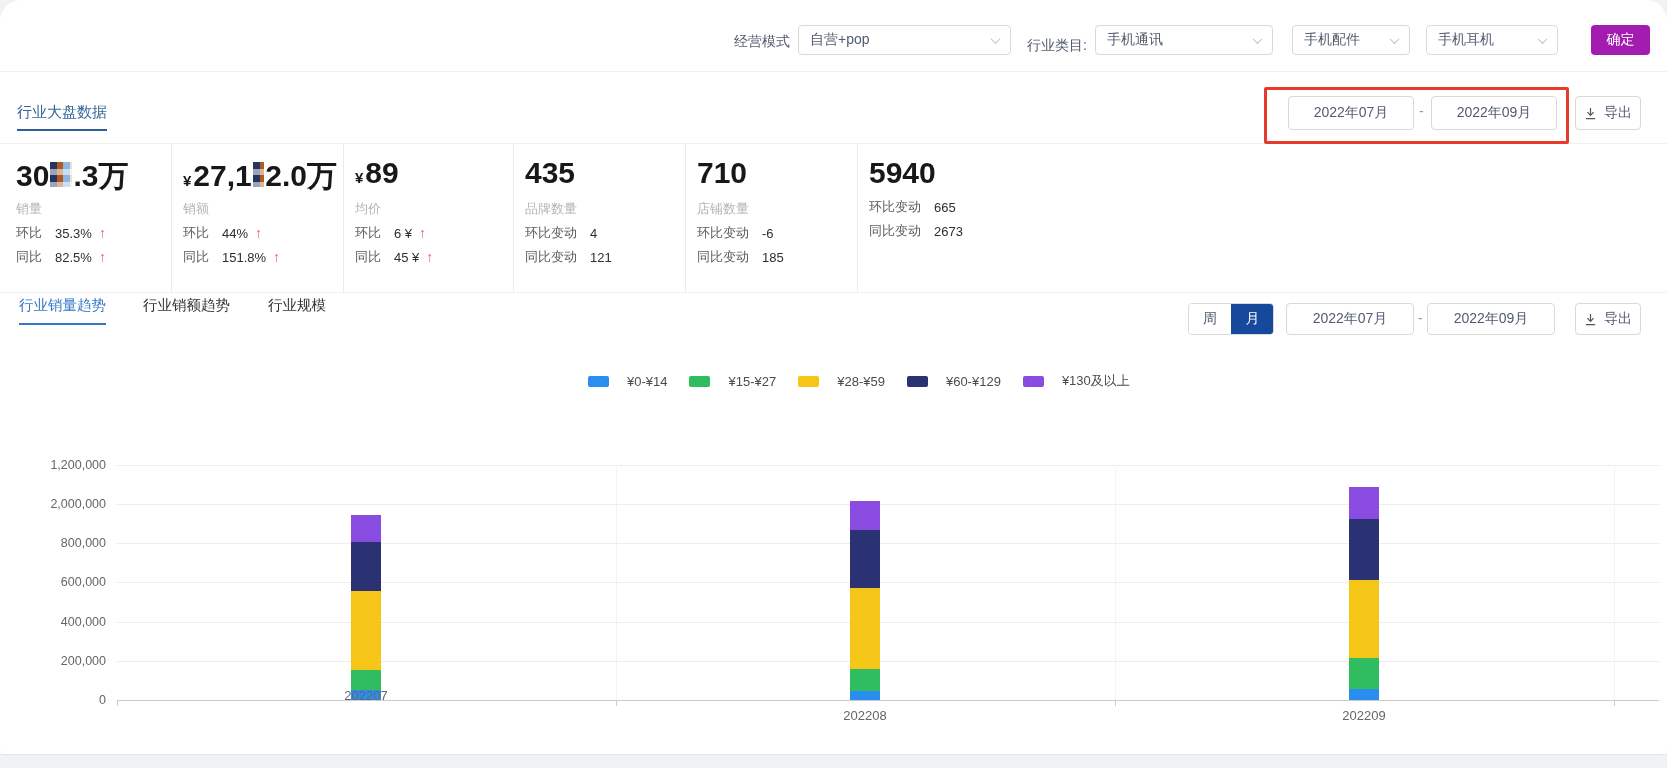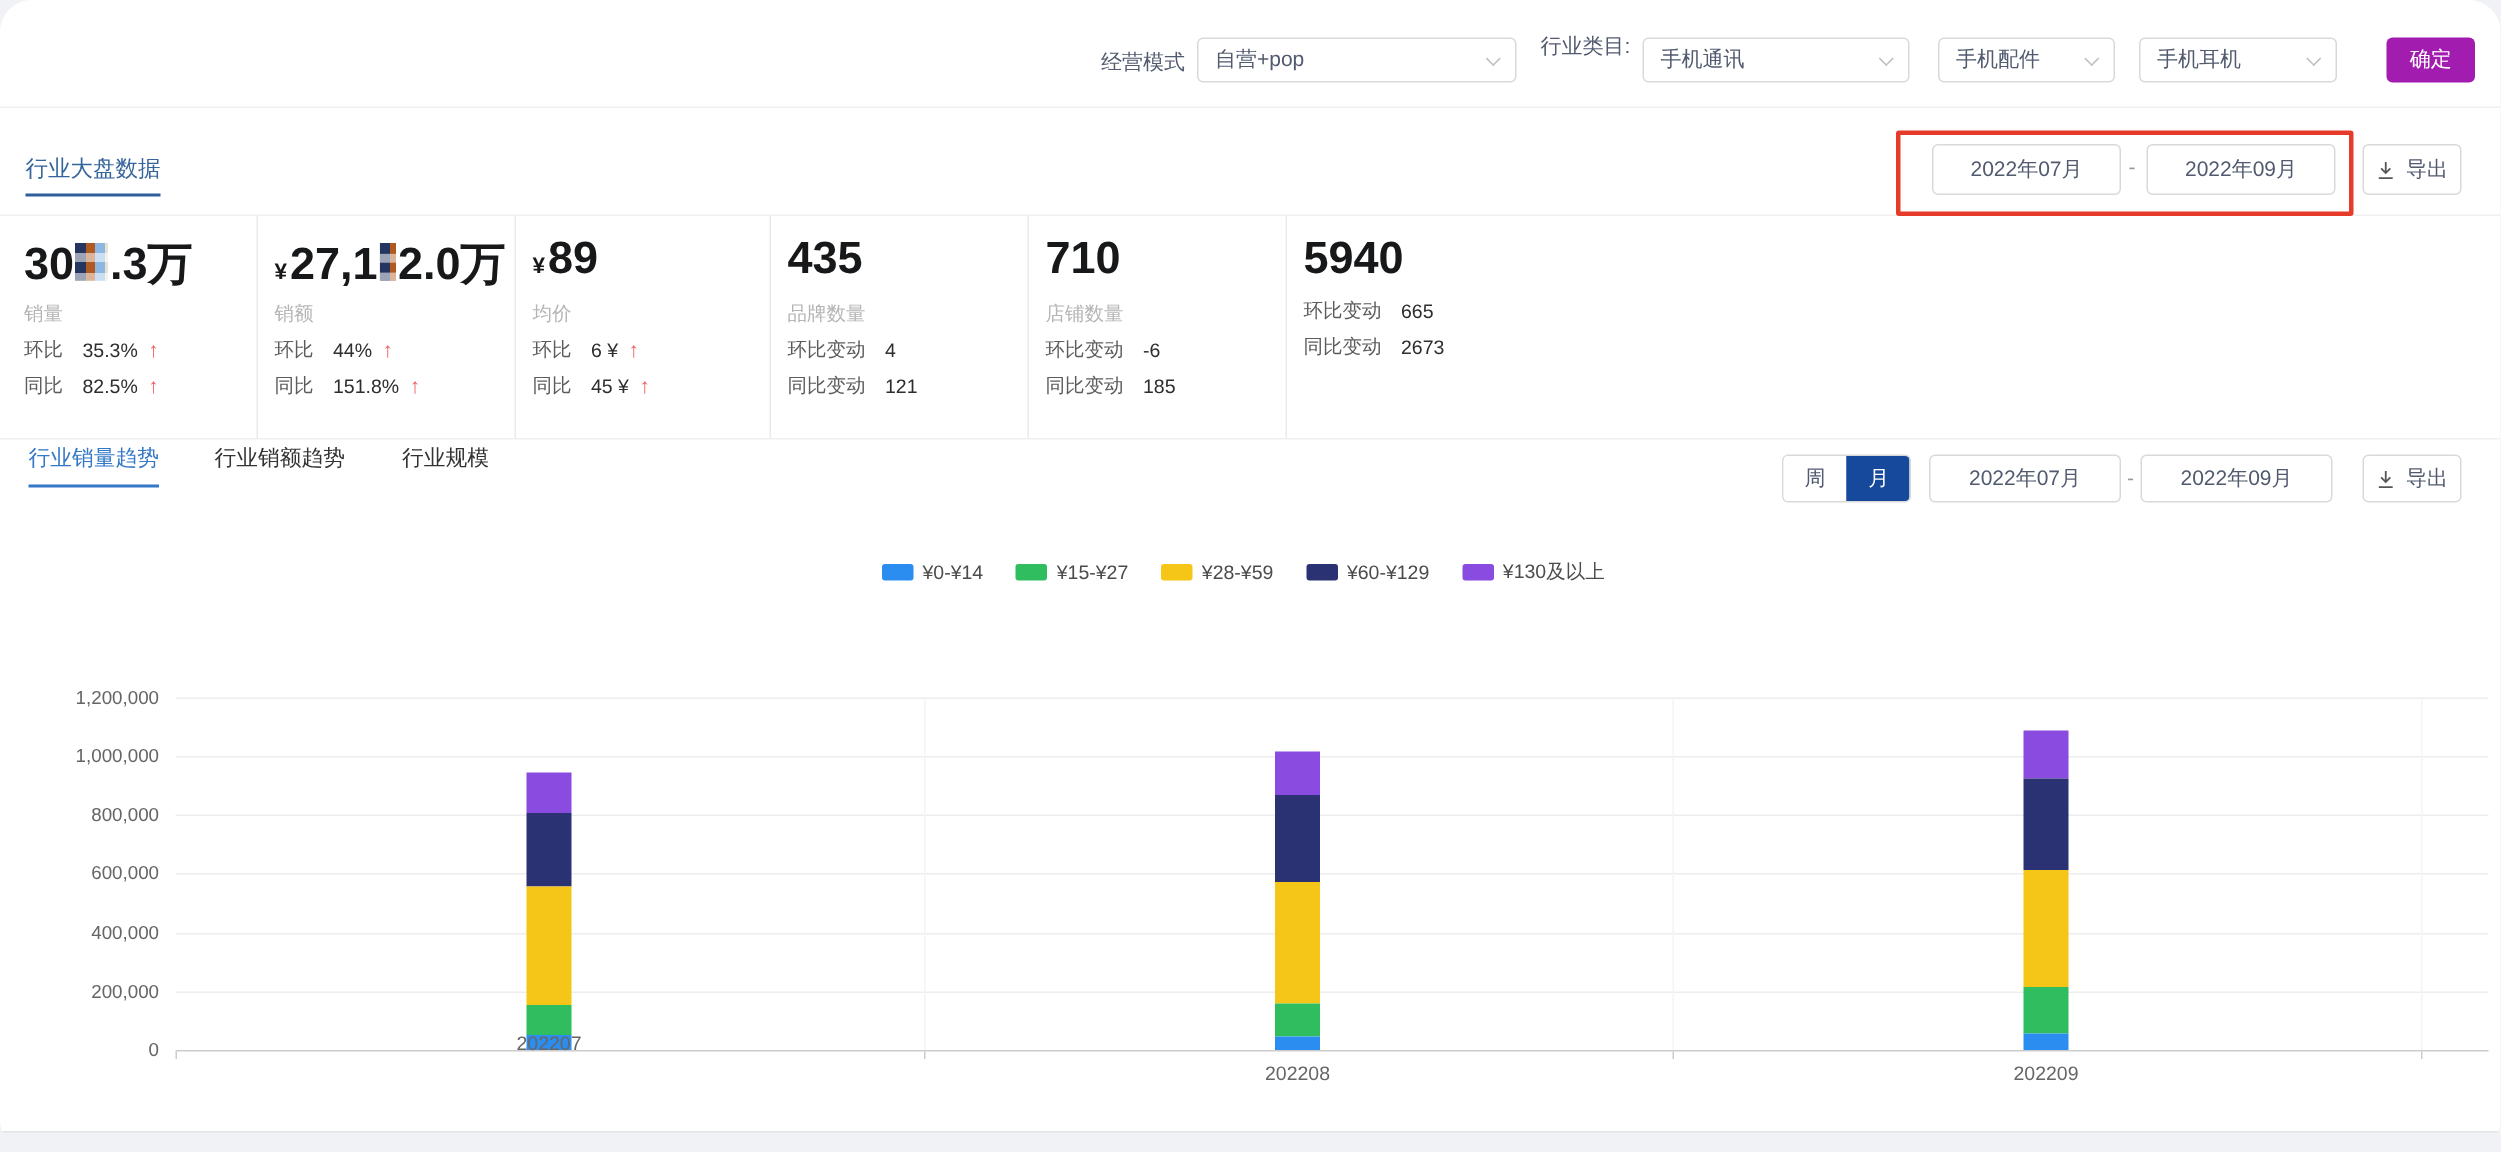--- a/index.html
+++ b/index.html
@@ -78,21 +78,21 @@
   .toggle { display:flex; border:1px solid #d9d9d9; border-radius:4px; overflow:hidden; height:32px; }
   .toggle-cell { width:42px; display:flex; align-items:center; justify-content:center;
                  font-size:14px; color:#515a6e; background:#fff; cursor:pointer; }
   .toggle-cell.active { background:#16489c; color:#fff; }
   .toggle-cell + .toggle-cell { border-left:1px solid #d9d9d9; }
   .toggle-cell.active + .toggle-cell, .toggle-cell.active { border-left-color:#16489c; }
 
   
   .chart-layer { left:0; top:360px; width:1667px; height:395px; }
   .legend { position:absolute; left:588px; top:12px; display:flex; gap:22px; align-items:center; }
-  .legend-item { display:flex; align-items:center; gap:6px; cursor:pointer; }
+  .legend-item { display:flex; align-items:center; gap:18px; cursor:pointer; }
   .legend-swatch { width:21px; height:11px; border-radius:2px; }
   .legend-label { font-size:13px; color:#4c4c4c; }
   .gridline { position:absolute; left:117px; width:1542px; height:1px; background:#ededed; }
   .vsplit   { position:absolute; width:1px; background:#f4f4f4; }
   .axis-x   { position:absolute; left:117px; width:1542px; height:1px; background:#ccc; }
   .tickmark { position:absolute; width:1px; height:5px; background:#ccc; }
   .ytick { position:absolute; left:0; width:106px; text-align:right;
            font-size:12.5px; color:#666; }
   .xlabel { position:absolute; width:90px; text-align:center; font-size:13px; color:#666; }
   .bar-col { position:absolute; width:30px; display:flex; flex-direction:column-reverse; }
@@ -105,21 +105,21 @@
 <body>
 
 <div class="page">
 
   <div class="abs filter-bar">
     <div class="abs label-text" style="left:734px; top:33px;">经营模式</div>
     <div class="abs sel" style="left:798px; top:25px; width:213px;">
       <span>自营+pop</span>
       <span class="chev"></span>
     </div>
-    <div class="abs label-text" style="left:1027px; top:22px;">行业类目:</div>
+    <div class="abs label-text" style="left:1027px; top:37px;">行业类目:</div>
     <div class="abs sel" style="left:1095px; top:25px; width:178px;">
       <span>手机通讯</span>
       <span class="chev"></span>
     </div>
     <div class="abs sel" style="left:1292px; top:25px; width:118px;">
       <span>手机配件</span>
       <span class="chev"></span>
     </div>
     <div class="abs sel" style="left:1426px; top:25px; width:132px;">
       <span>手机耳机</span>
@@ -290,21 +290,21 @@
         <div class="ytick" style="top: 333px;">0</div>
         <div class="gridline" style="top: 300.8px;"></div>
         <div class="ytick" style="top: 293.8px;">200,000</div>
         <div class="gridline" style="top: 261.6px;"></div>
         <div class="ytick" style="top: 254.6px;">400,000</div>
         <div class="gridline" style="top: 222.4px;"></div>
         <div class="ytick" style="top: 215.4px;">600,000</div>
         <div class="gridline" style="top: 183.2px;"></div>
         <div class="ytick" style="top: 176.2px;">800,000</div>
         <div class="gridline" style="top: 144px;"></div>
-        <div class="ytick" style="top: 137px;">1,000,000</div>
+        <div class="ytick" style="top: 137px;">2,000,000</div>
         <div class="gridline" style="top: 104.8px;"></div>
         <div class="ytick" style="top: 97.8px;">1,200,000</div>
         <div class="vsplit" style="left: 616px; top: 104.8px; height: 235.2px;"></div>
         <div class="vsplit" style="left: 1115px; top: 104.8px; height: 235.2px;"></div>
         <div class="vsplit" style="left: 1614px; top: 104.8px; height: 235.2px;"></div>
         <div class="axis-x" style="top: 340px;"></div>
         <div class="tickmark" style="left: 117px; top: 341px;"></div>
         <div class="tickmark" style="left: 616px; top: 341px;"></div>
         <div class="tickmark" style="left: 1115px; top: 341px;"></div>
         <div class="tickmark" style="left: 1614px; top: 341px;"></div>

